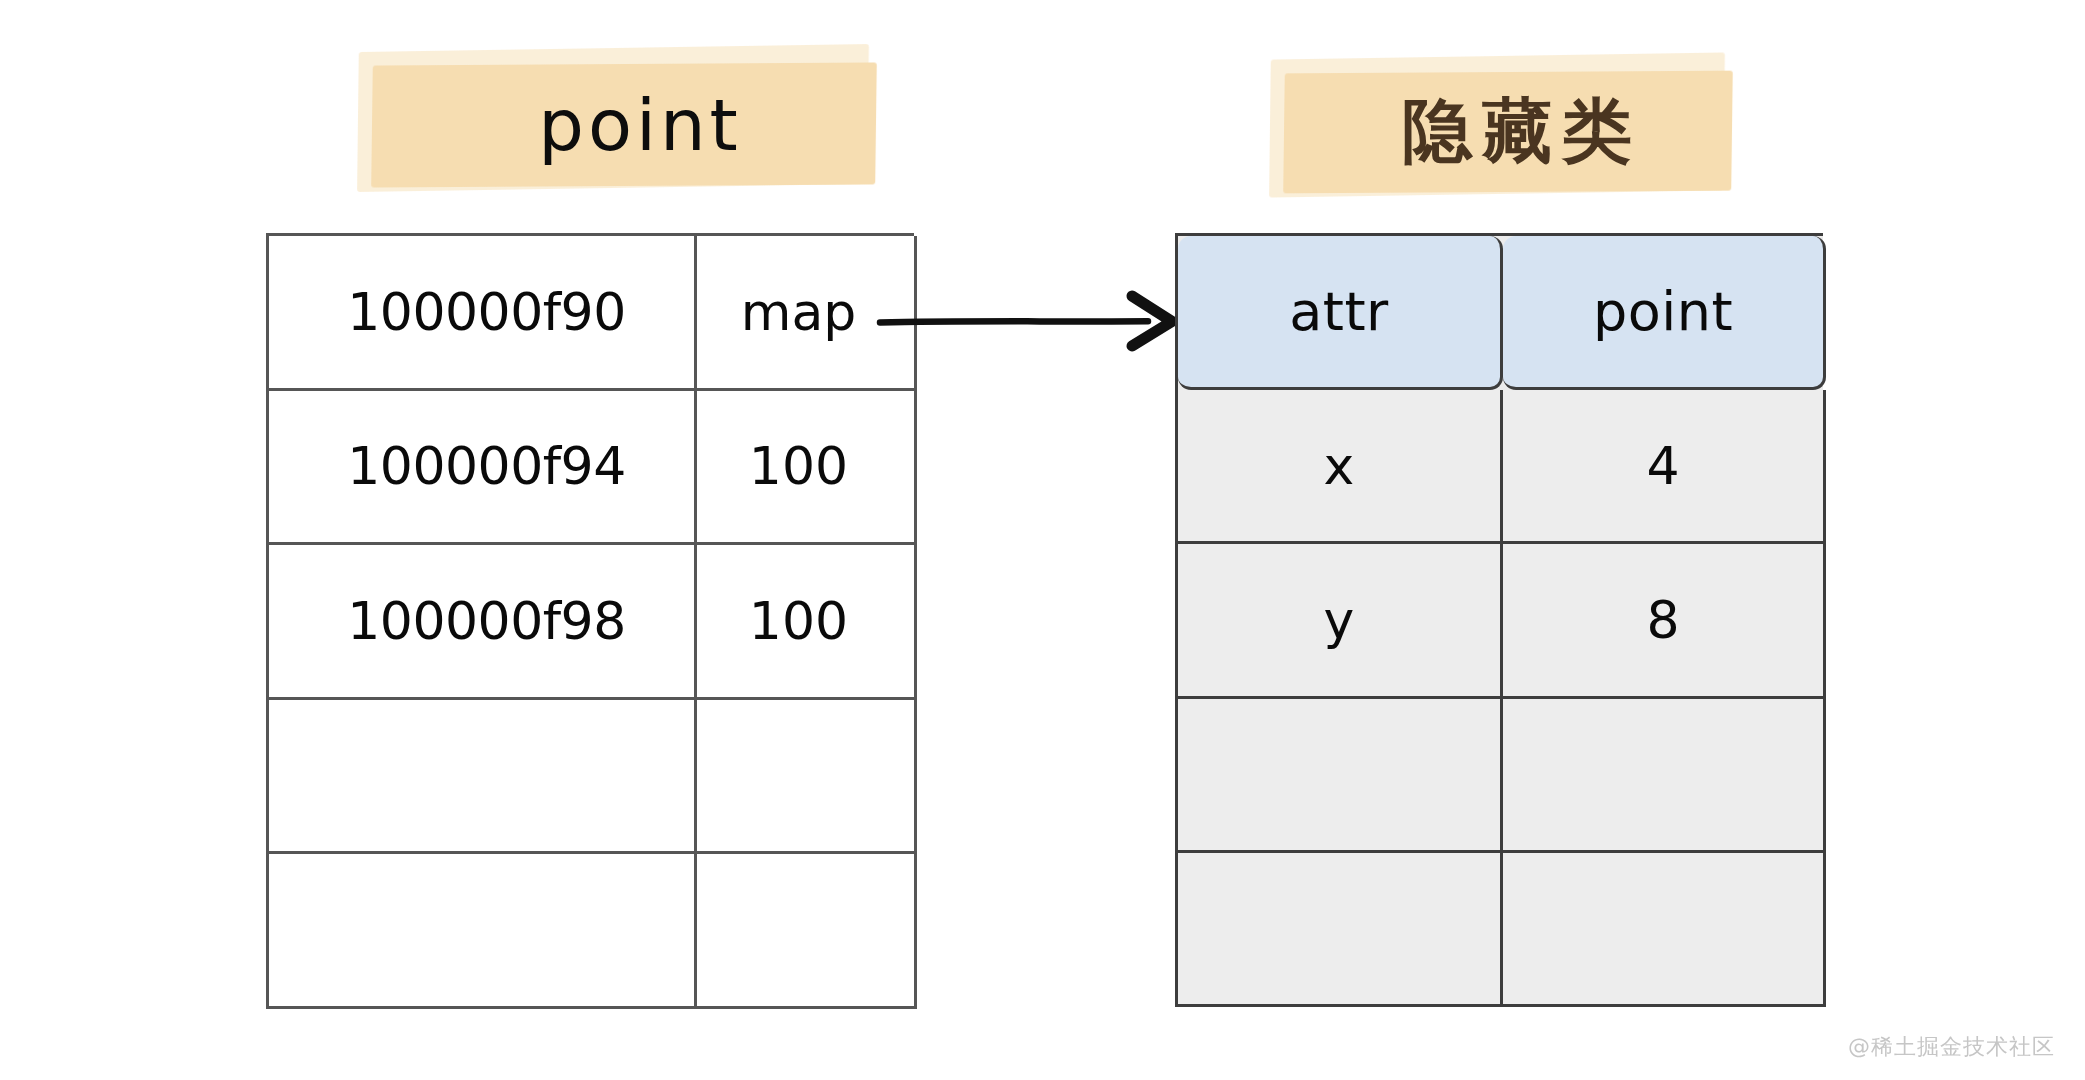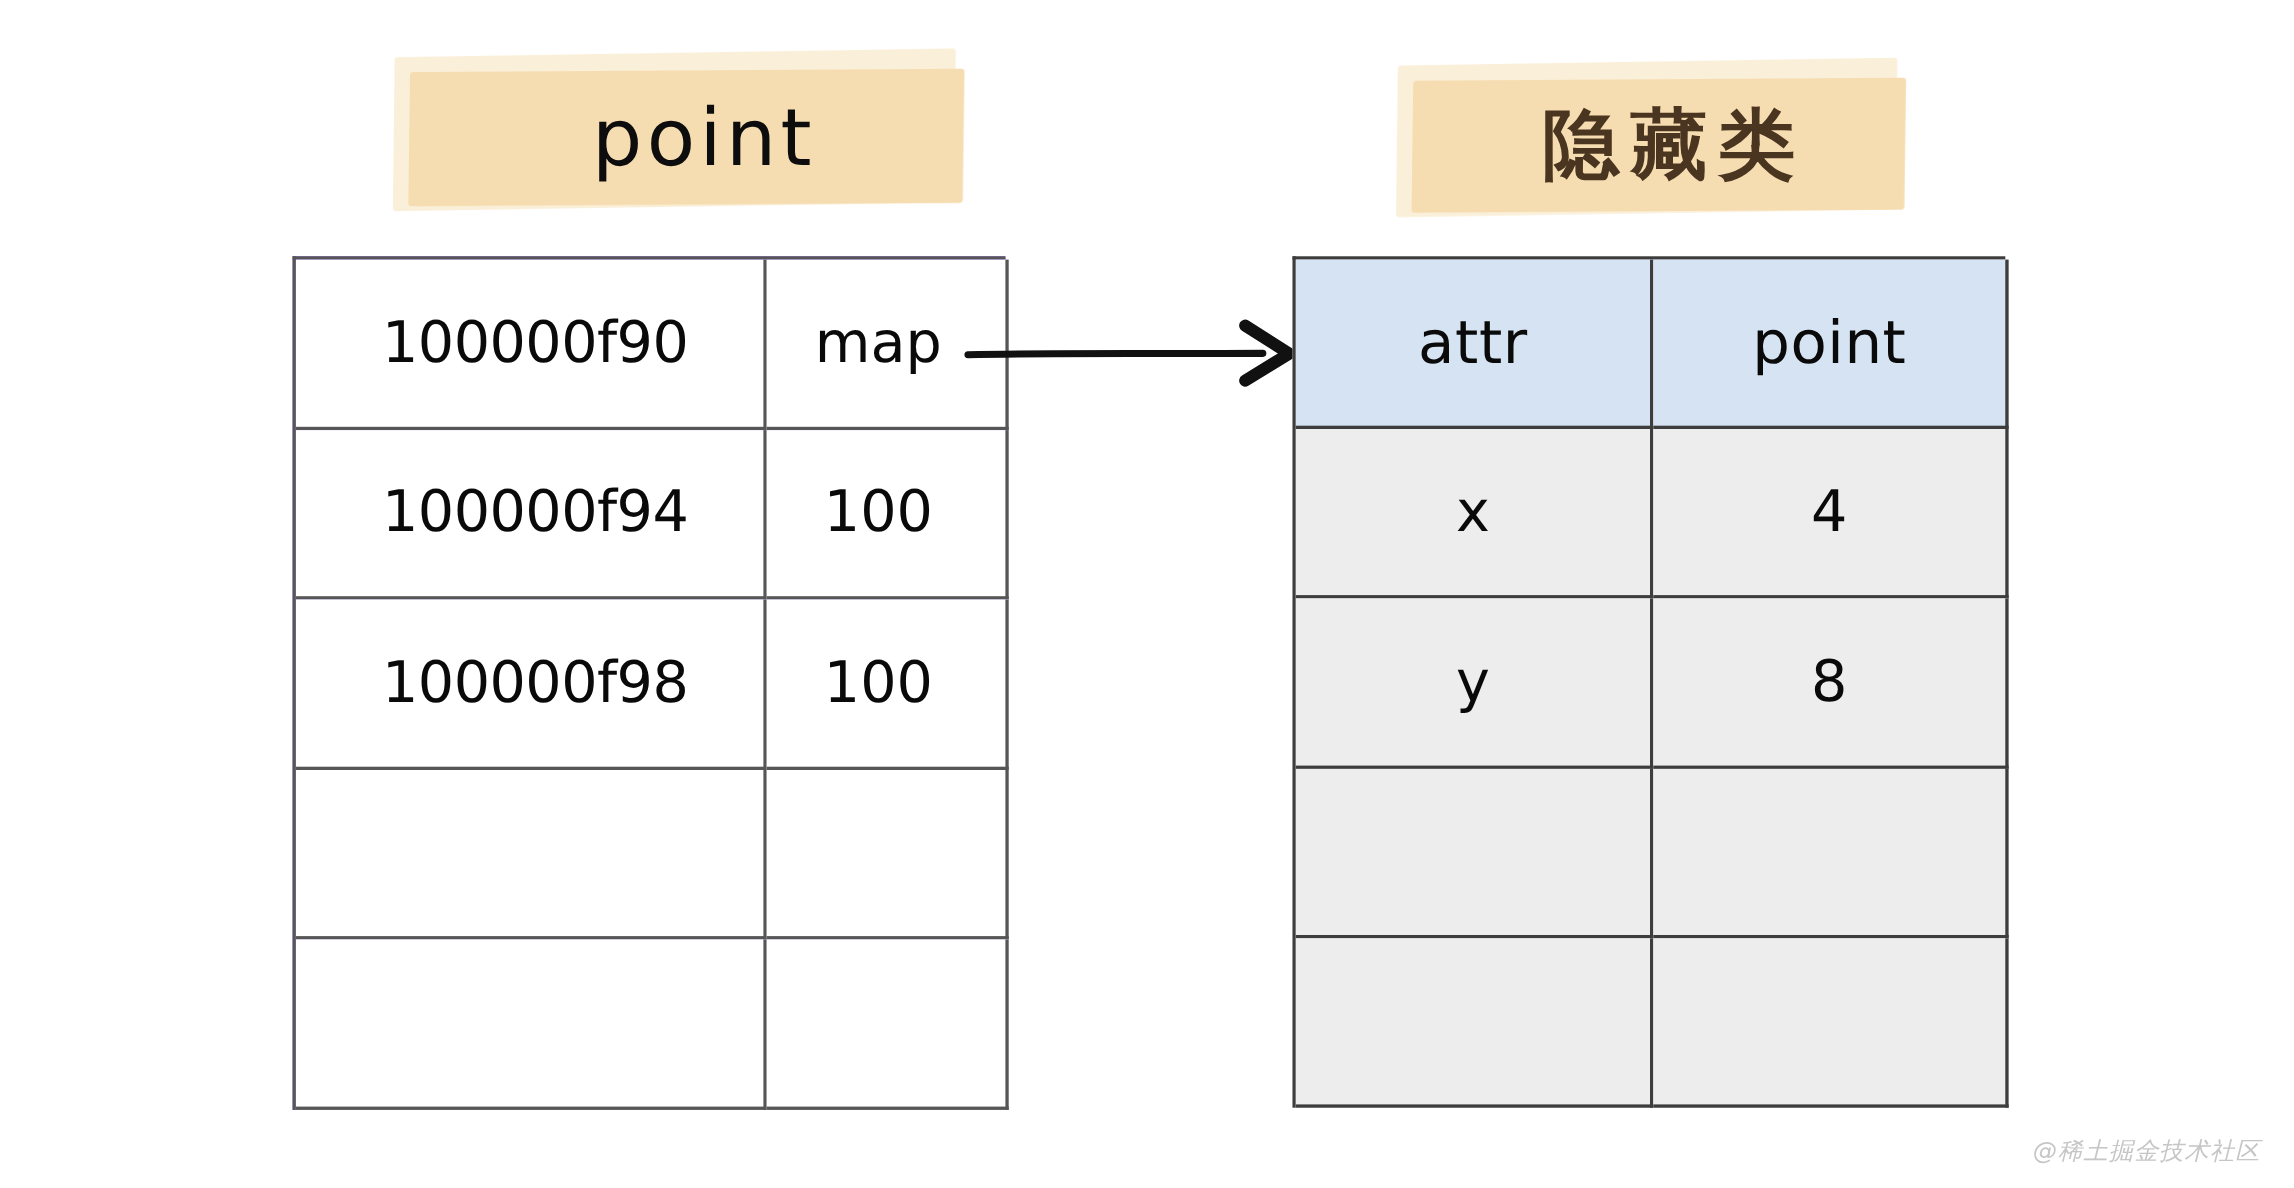--- a/index.html
+++ b/index.html
@@ -108,21 +108,21 @@
   
   #table-memory {
     left: 266px;
     top: 233px;
     width: 648px;
     height: 776px;
     grid-template-columns: 428px 220px;
     grid-template-rows: repeat(5, 1fr);
     border-top: 3px solid #565656;
     border-left: 3px solid #565656;
-    background: #8b5cf6;
+    background: #fde047;
   }
   #table-memory .grid-cell {
     border-right: 3px solid #565656;
     border-bottom: 3px solid #565656;
     background: #ffffff;
   }
   #table-memory .cell-addr {
     font-size: 52px;
     letter-spacing: -0.5px;
     padding-left: 10px;
@@ -148,20 +148,21 @@
   #table-hidden-class .grid-cell {
     border-right: 3px solid #3d3d3d;
     border-bottom: 3px solid #3d3d3d;
     background: #ededed;
     font-size: 52px;
   }
   #table-hidden-class .hdr {
     background: #d6e3f2;
     font-size: 54px;
     letter-spacing: 0.5px;
+    border-radius: 13px;
   }
 
   
   #pointer-arrow {
     position: absolute;
     left: 876px;
     top: 276px;
     width: 310px;
     height: 92px;
   }
@@ -169,21 +170,20 @@
   
   #watermark {
     position: absolute;
     right: 30px;
     bottom: 18px;
     font-family: "DejaVu Sans", sans-serif;
     font-size: 22px;
     letter-spacing: 1px;
     color: #c6c6c6;
     white-space: nowrap;
-    font-style: italic;
   }
 </style>
 </head>
 <body>
 
 <div id="stage">
 
   <div class="marker-label" id="label-point">
     <div class="marker-band under" style="background:#f7e2bb;"></div>
     <div class="marker-band" style="background:#f6ddb1;"></div>

